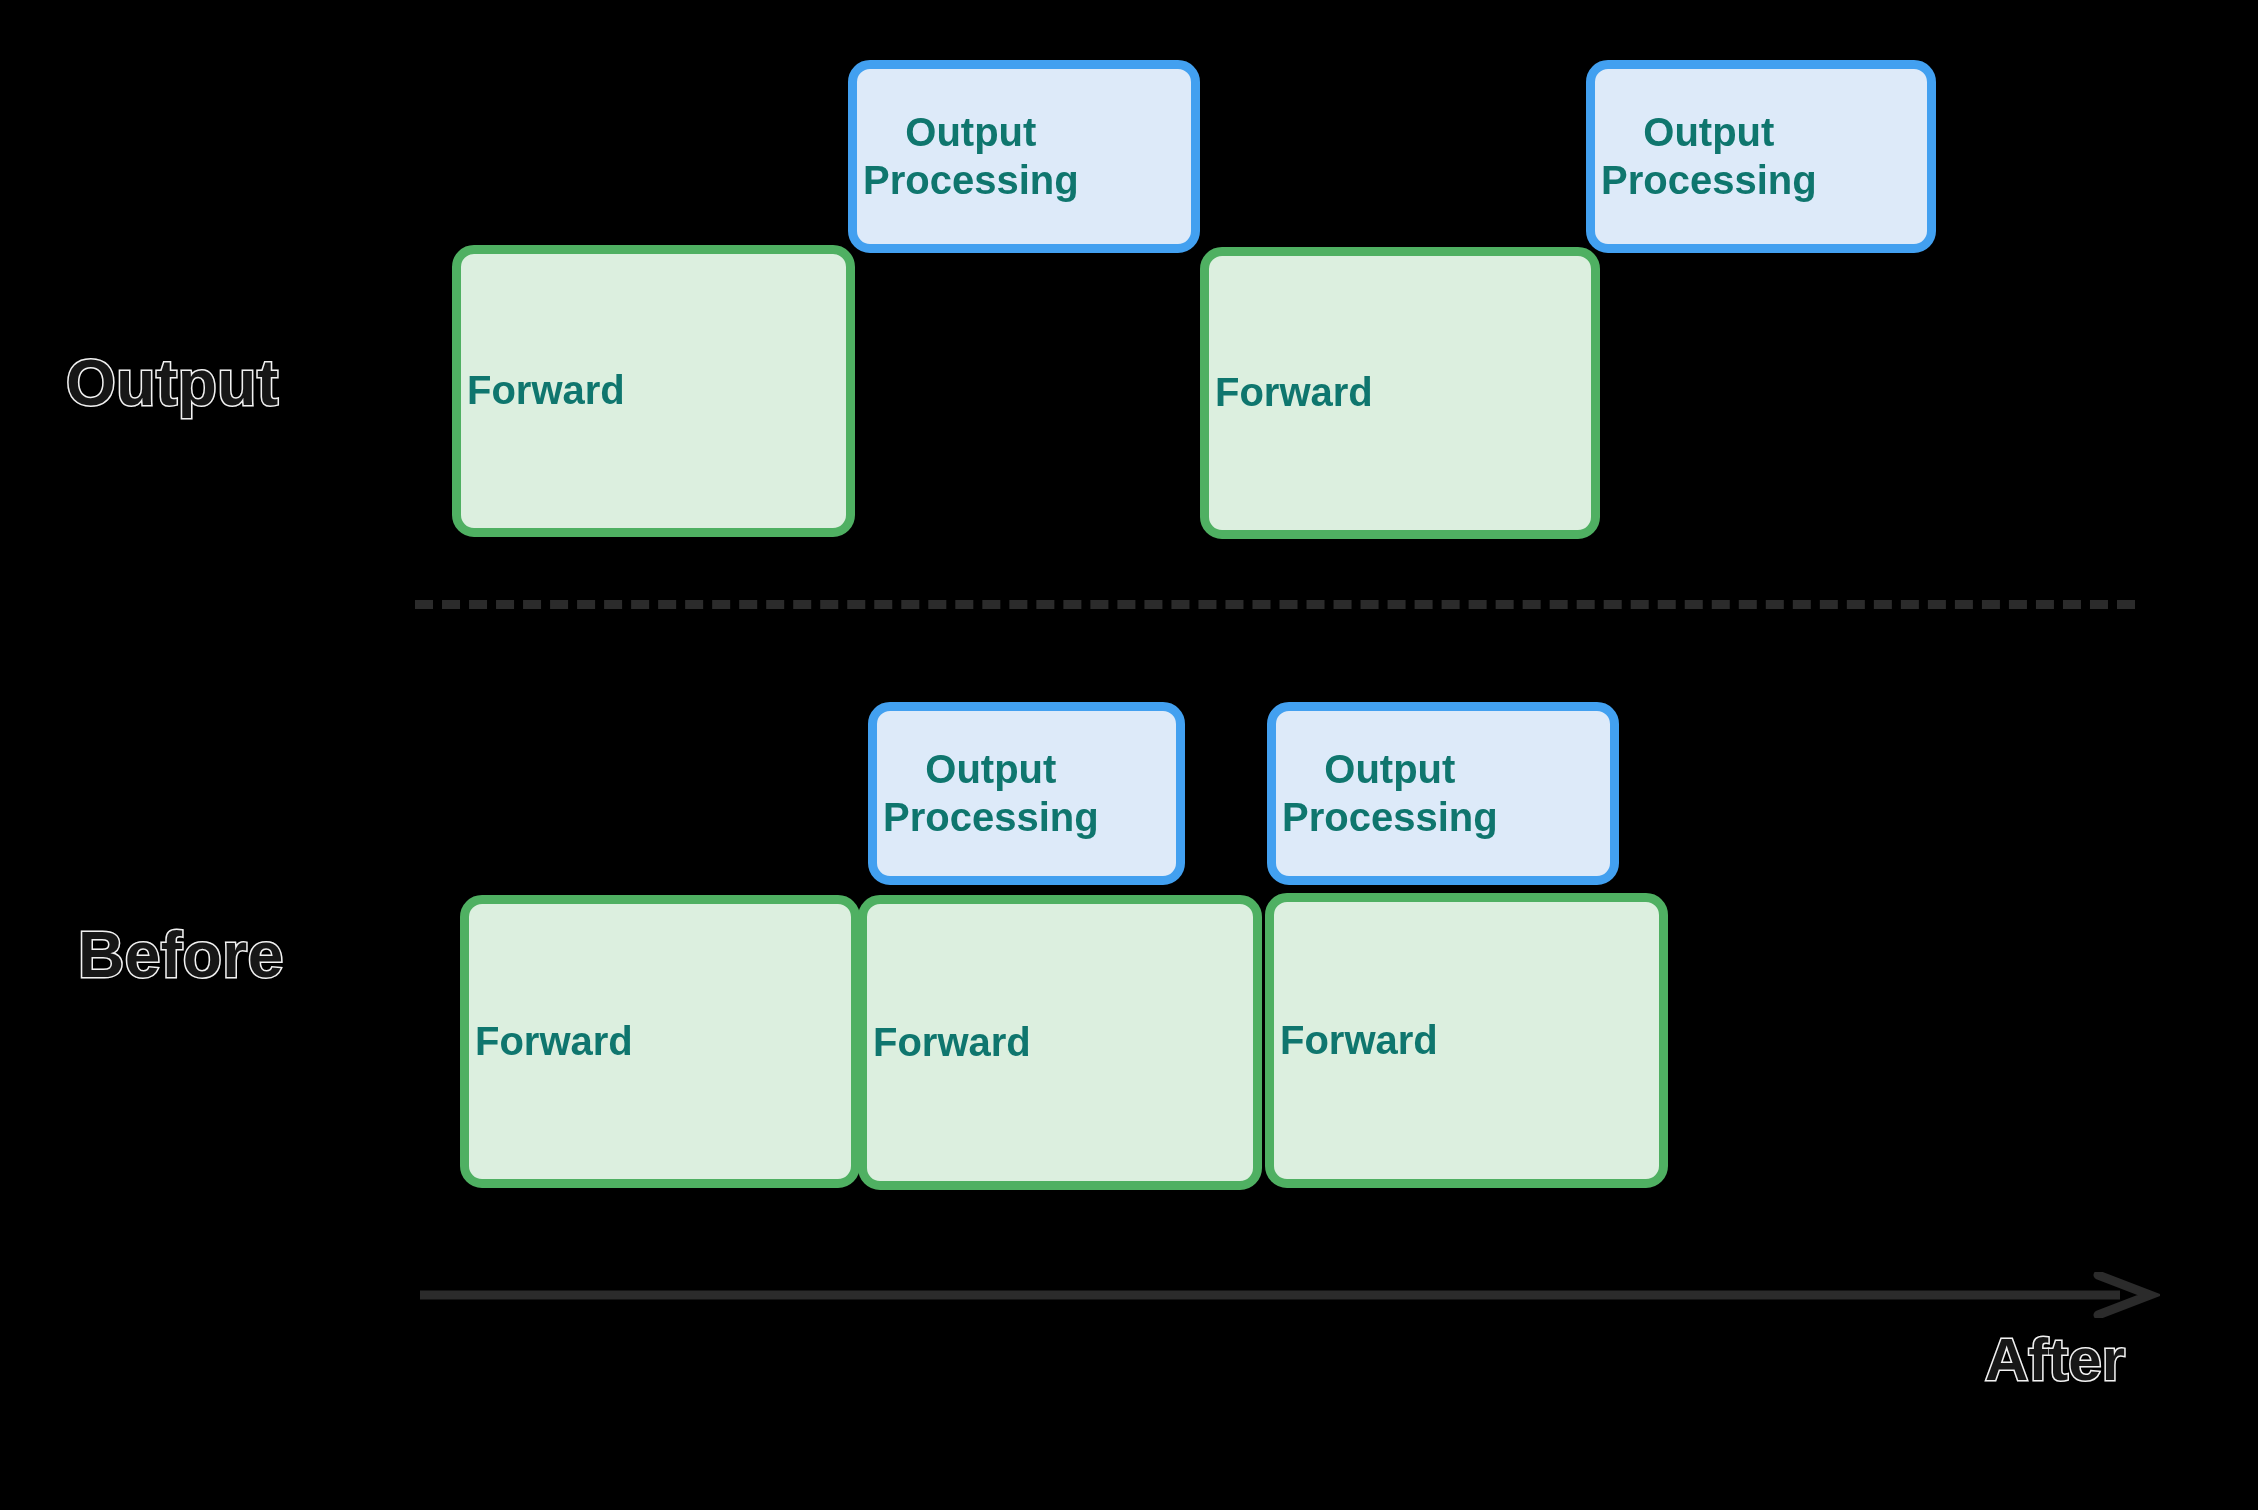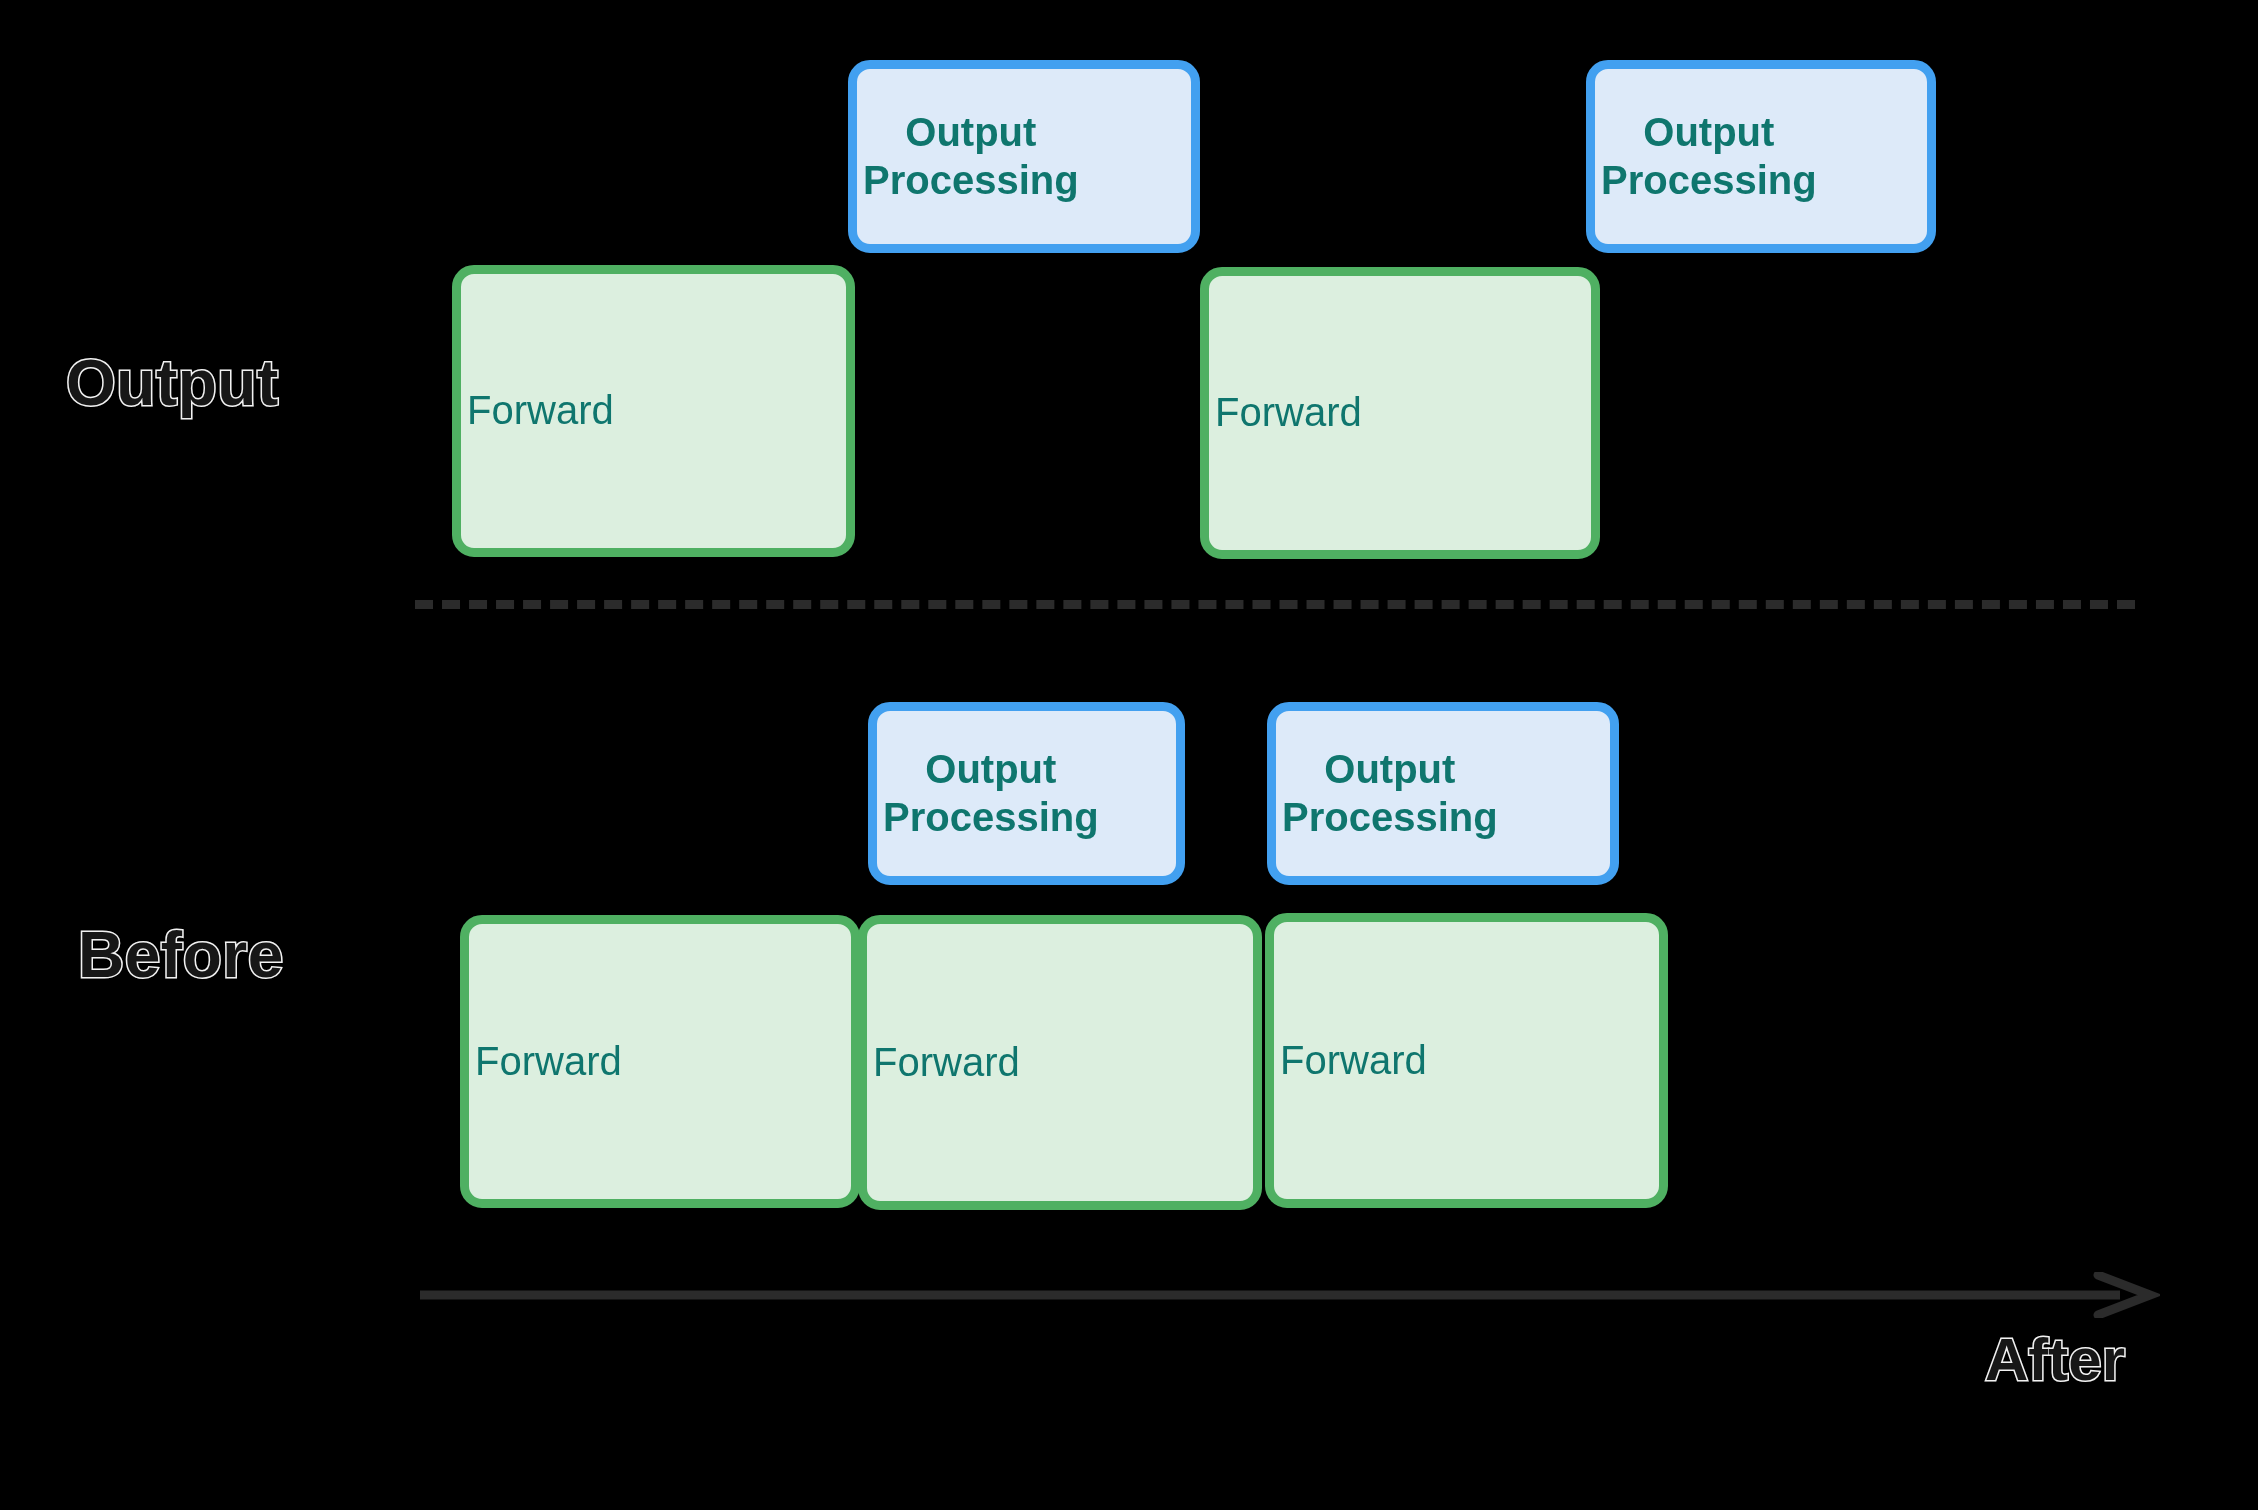--- a/index.html
+++ b/index.html
@@ -61,22 +61,21 @@
   .block .block-text {
     display: block;
     white-space: pre-line;
     padding: 0 6px;
   }
 
   .block.forward {
     background: #dcefdf;
     border: 9px solid #4fb062;
     font-size: 40px;
-    font-weight: 400;
-    margin-top: 20px;
+    font-weight: 700;
   }
   .block.output {
     background: #ddeaf9;
     border: 9px solid #42a0f0;
     font-size: 40px;
     font-weight: 700;
   }
 
   
   .divider {

